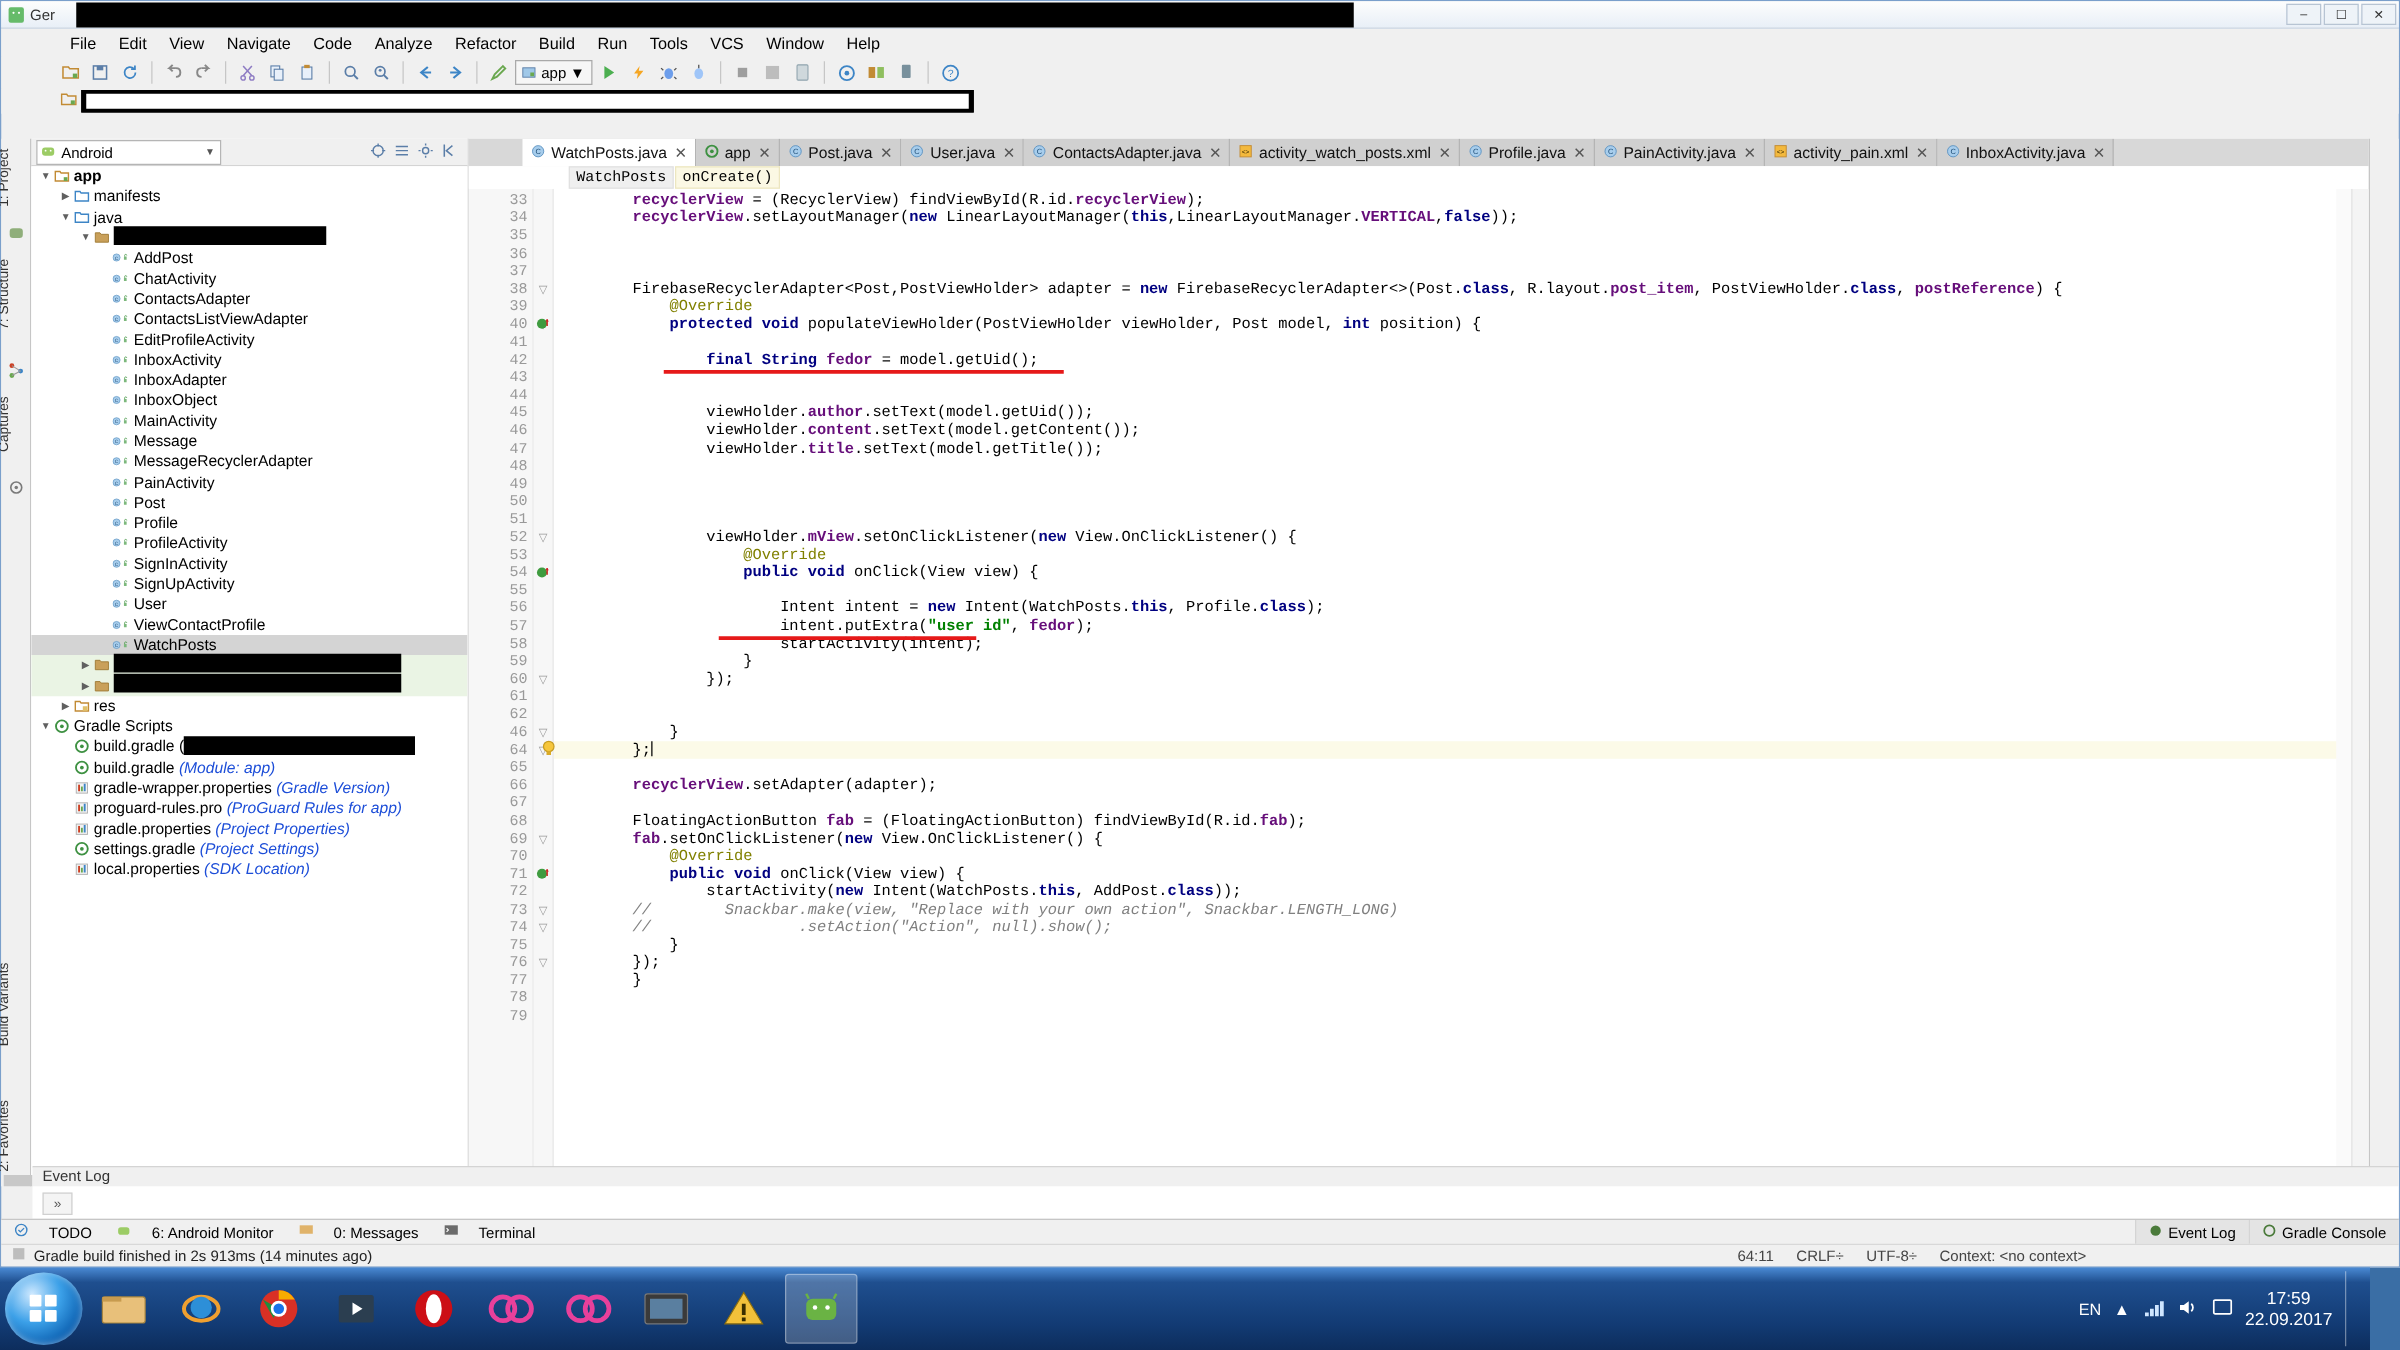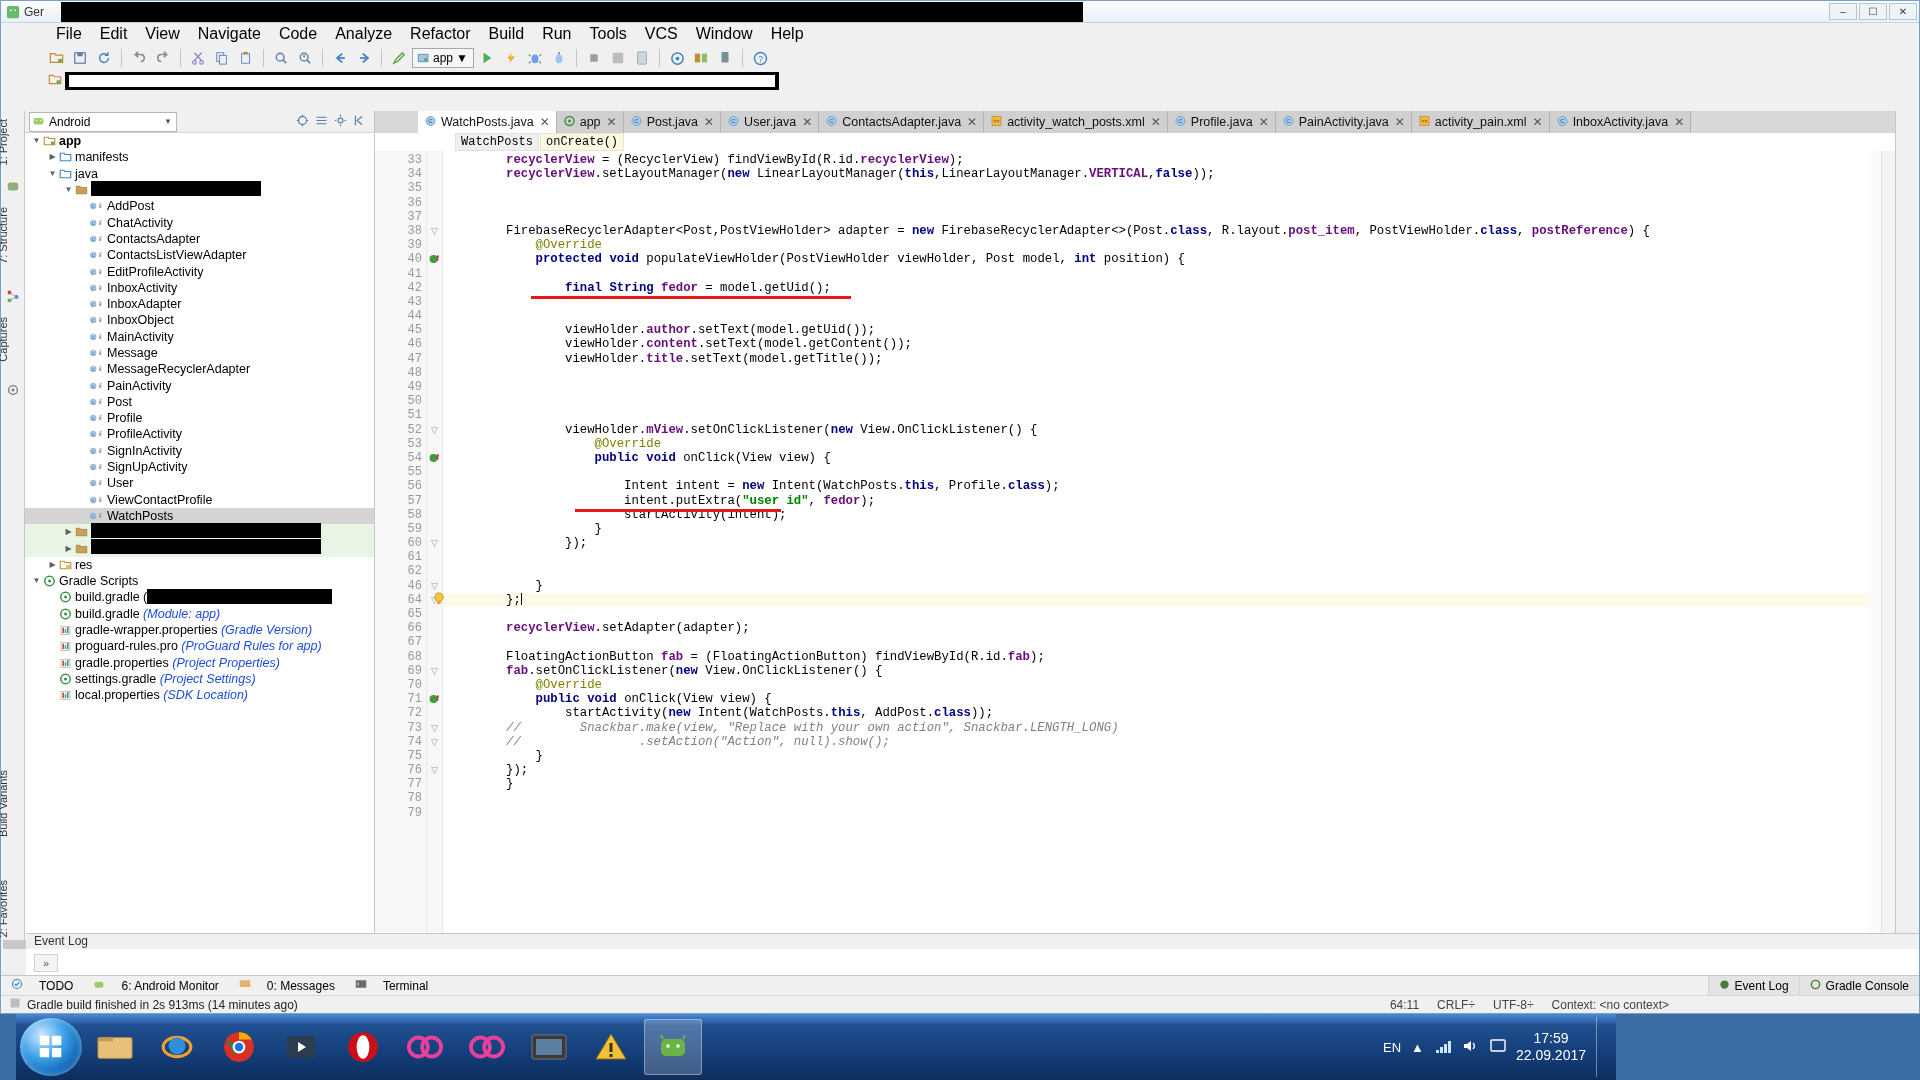--- a/index.html
+++ b/index.html
@@ -25,21 +25,21 @@
   }
   .tb-ico { width:18px; height:16px; margin-left:3px; display:flex; align-items:center; justify-content:center; }
   .tb-title { font-size:12px; color:#333; margin-left:2px; white-space:nowrap; }
   .tb-redact { position:absolute; left:60px; top:1px; width:1022px; height:20px; background:#000; }
   .tb-btns { position:absolute; right:2px; top:2px; display:flex; gap:2px; }
   .tb-btn { width:28px; height:17px; border:1px solid #b7c4d3; background:#eef3f8;
             display:flex;align-items:center;justify-content:center;font-size:10px;color:#333;}
 
   
   .menubar { height:22px; display:flex; align-items:center; padding-left:46px;
-             background:#f0f0f0; font-size:16px; }
+             background:#f0f0f0; font-size:13px; }
   .menu-item { padding:2px 9px; cursor:default; white-space:nowrap; }
 
   
   .toolbar { height:26px; display:flex; align-items:center; padding-left:44px; gap:2px;
              background:#f0f0f0; }
   .tbtn { width:22px; height:22px; display:flex; align-items:center; justify-content:center; }
   .tsep { width:1px; height:18px; background:#c6c6c6; margin:0 4px; }
   .runcfg { height:20px; min-width:62px; border:1px solid #a9a9a9; background:#f6f6f6;
             display:flex; align-items:center; gap:3px; padding:0 4px; font-size:12px; }
 
@@ -125,21 +125,21 @@
   .sbtn { display:flex; align-items:center; gap:16px; padding:0 10px; height:20px;}
   .rightbtns { margin-left:auto; display:flex; height:20px; }
   .rbtn { display:flex; align-items:center; gap:5px; padding:0 10px; border-left:1px solid #d4d4d4;
           background:#e4e4e4;}
   .infobar { position:absolute; left:0; right:0; bottom:0; height:18px; background:#f0f0f0;
              border-top:1px solid #d8d8d8; display:flex; align-items:center; font-size:12px; color:#222;}
   .infobar .left { padding-left:8px; display:flex; align-items:center; gap:6px;}
   .infobar .right { margin-left:auto; display:flex; align-items:center; gap:18px; padding-right:250px; color:#444;}
 
   
-  .taskbar { position:absolute; left:16px; bottom:0; width:1600px; height:66px;
+  .taskbar { position:absolute; left:0; bottom:0; width:1896px; height:66px;
              background:linear-gradient(#4a8ad4,#1f4f8f 18%,#123a73 70%,#0d2d5c); display:flex; align-items:center;margin-top:32px;}
   .startorb { width:62px; height:58px; margin-left:4px; border-radius:50%;
               background:radial-gradient(circle at 35% 30%, #cfe9ff 0%, #3ba0e8 40%, #0b5fb0 75%, #063a74 100%);
               box-shadow:0 0 6px rgba(255,255,255,.5) inset; display:flex;align-items:center;justify-content:center;}
   .tk { width:58px; height:56px; margin-left:4px; display:flex; align-items:center; justify-content:center;
         border-radius:3px;}
   .tk.active { background:rgba(255,255,255,.22); border:1px solid rgba(255,255,255,.35);}
   .tray { position:absolute; right:0; bottom:0; height:66px; display:flex; align-items:center; gap:10px; padding-right:10px;
           color:#fff; font-size:13px;}
   .clock { text-align:center; line-height:1.25; font-size:14px; color:#fff;}

